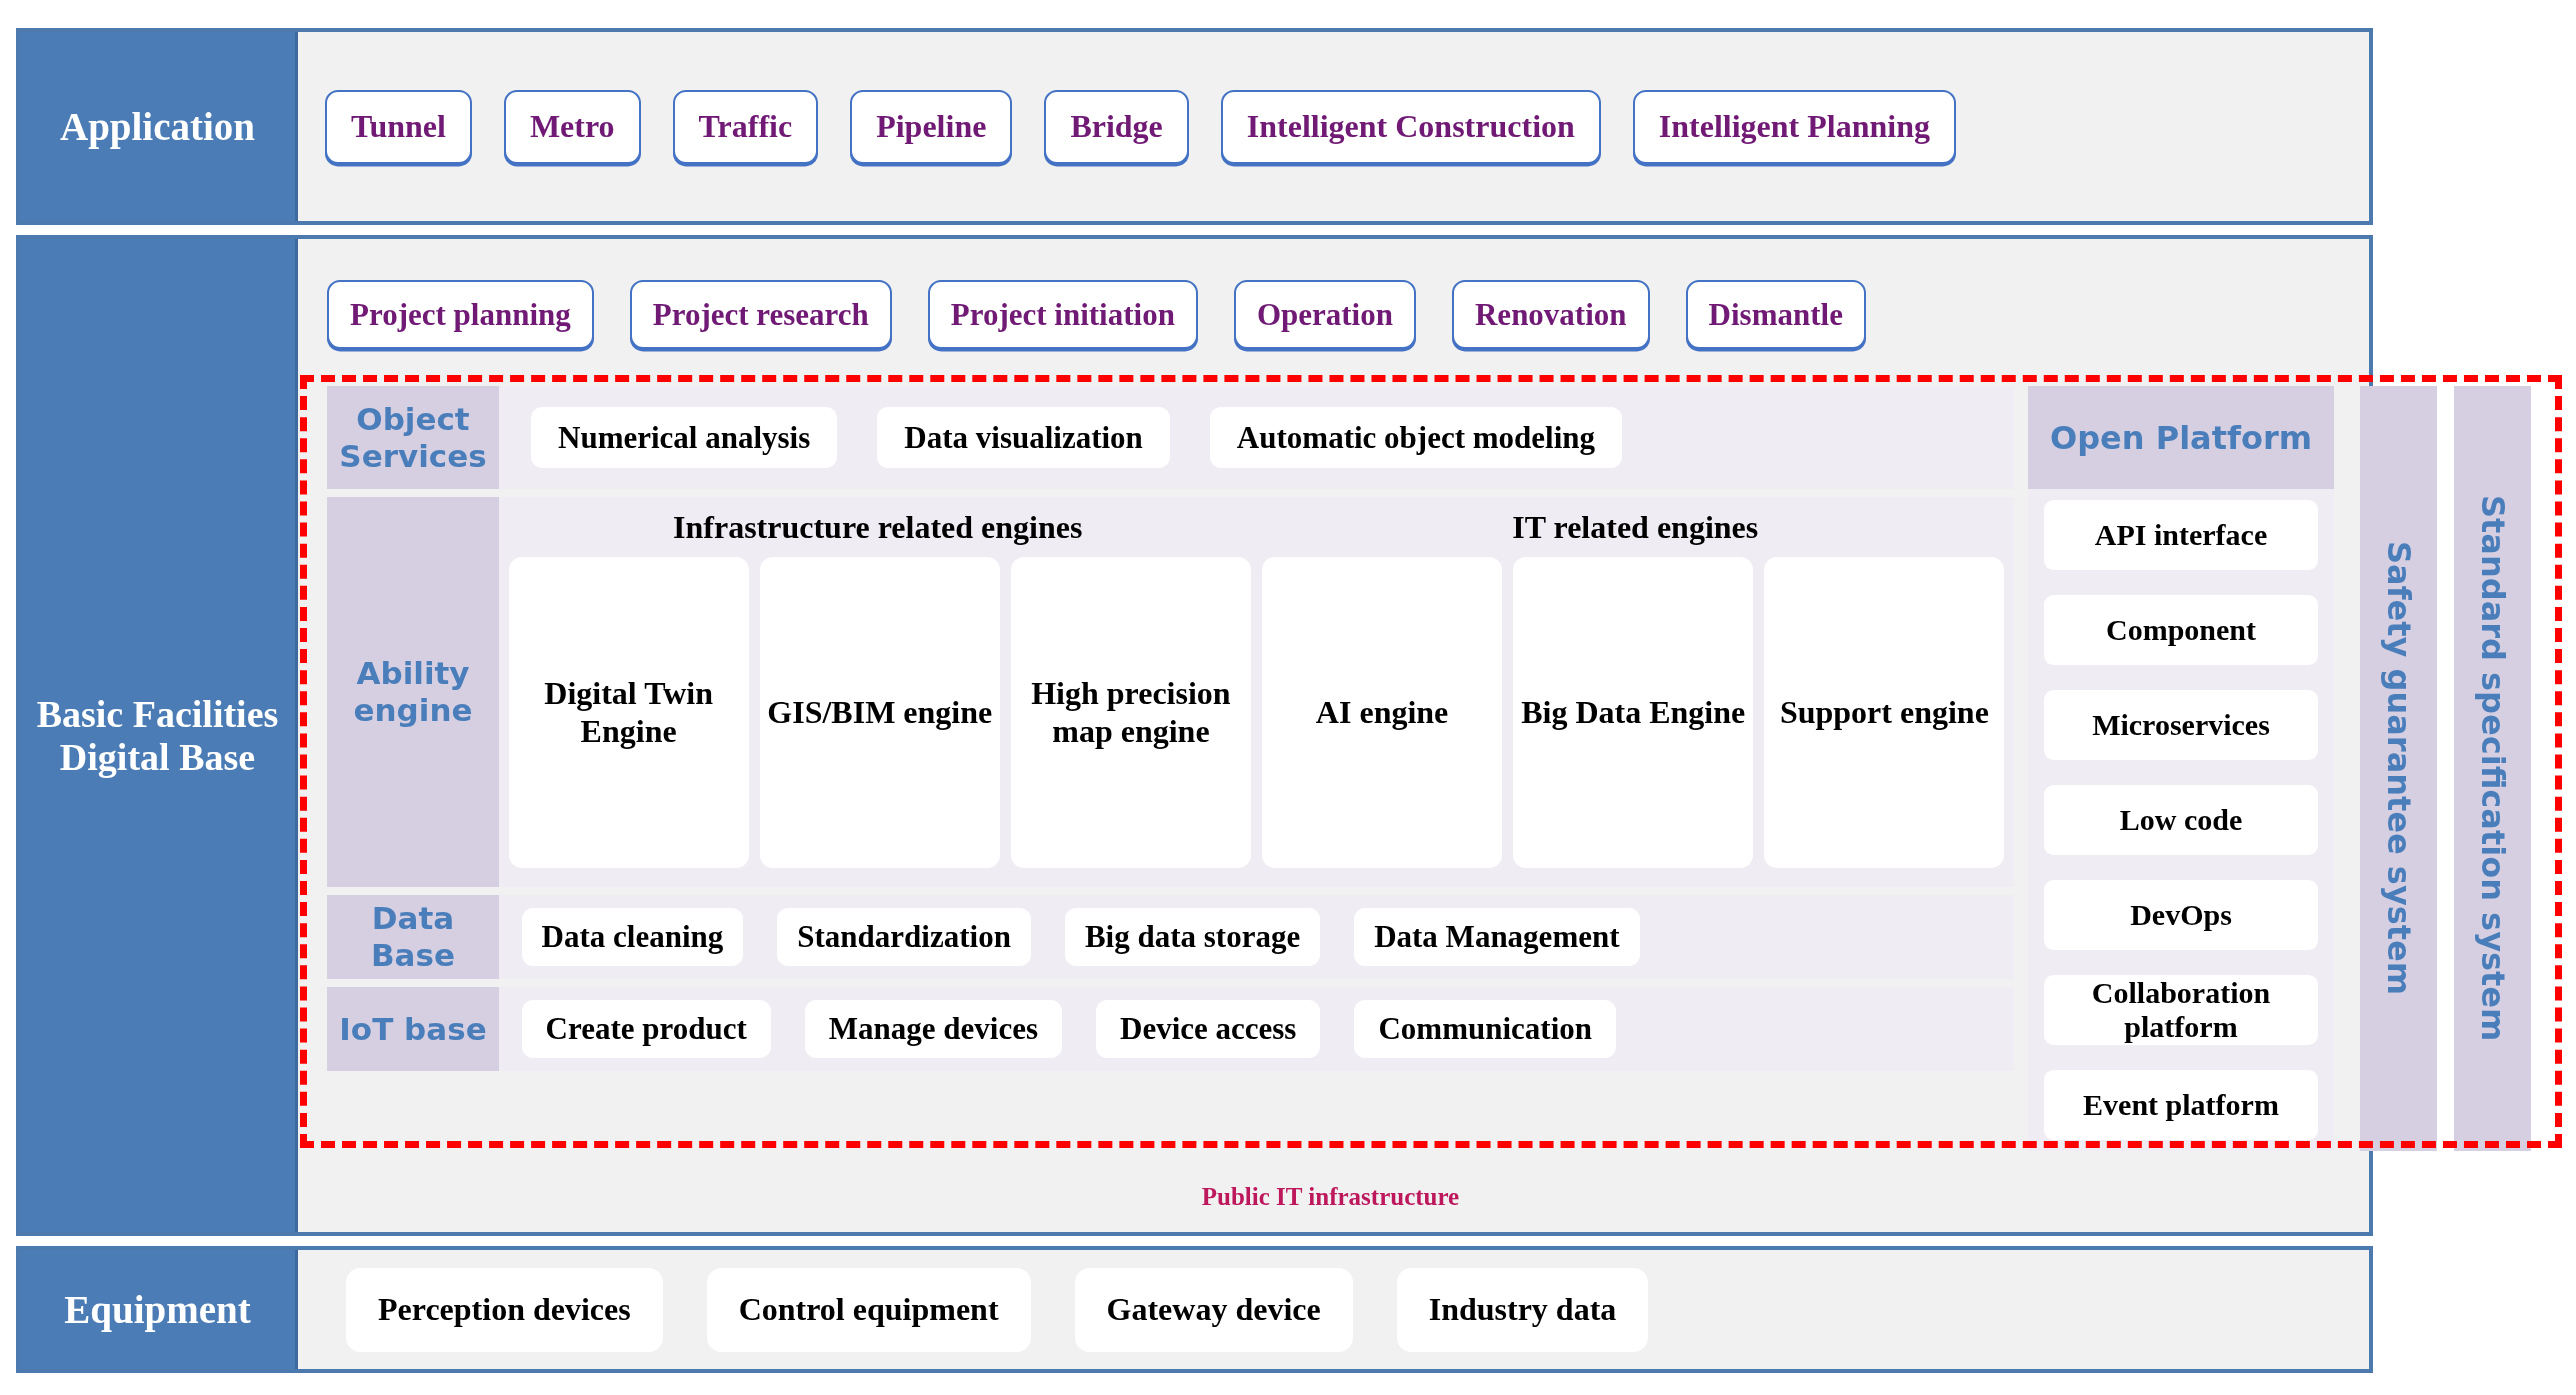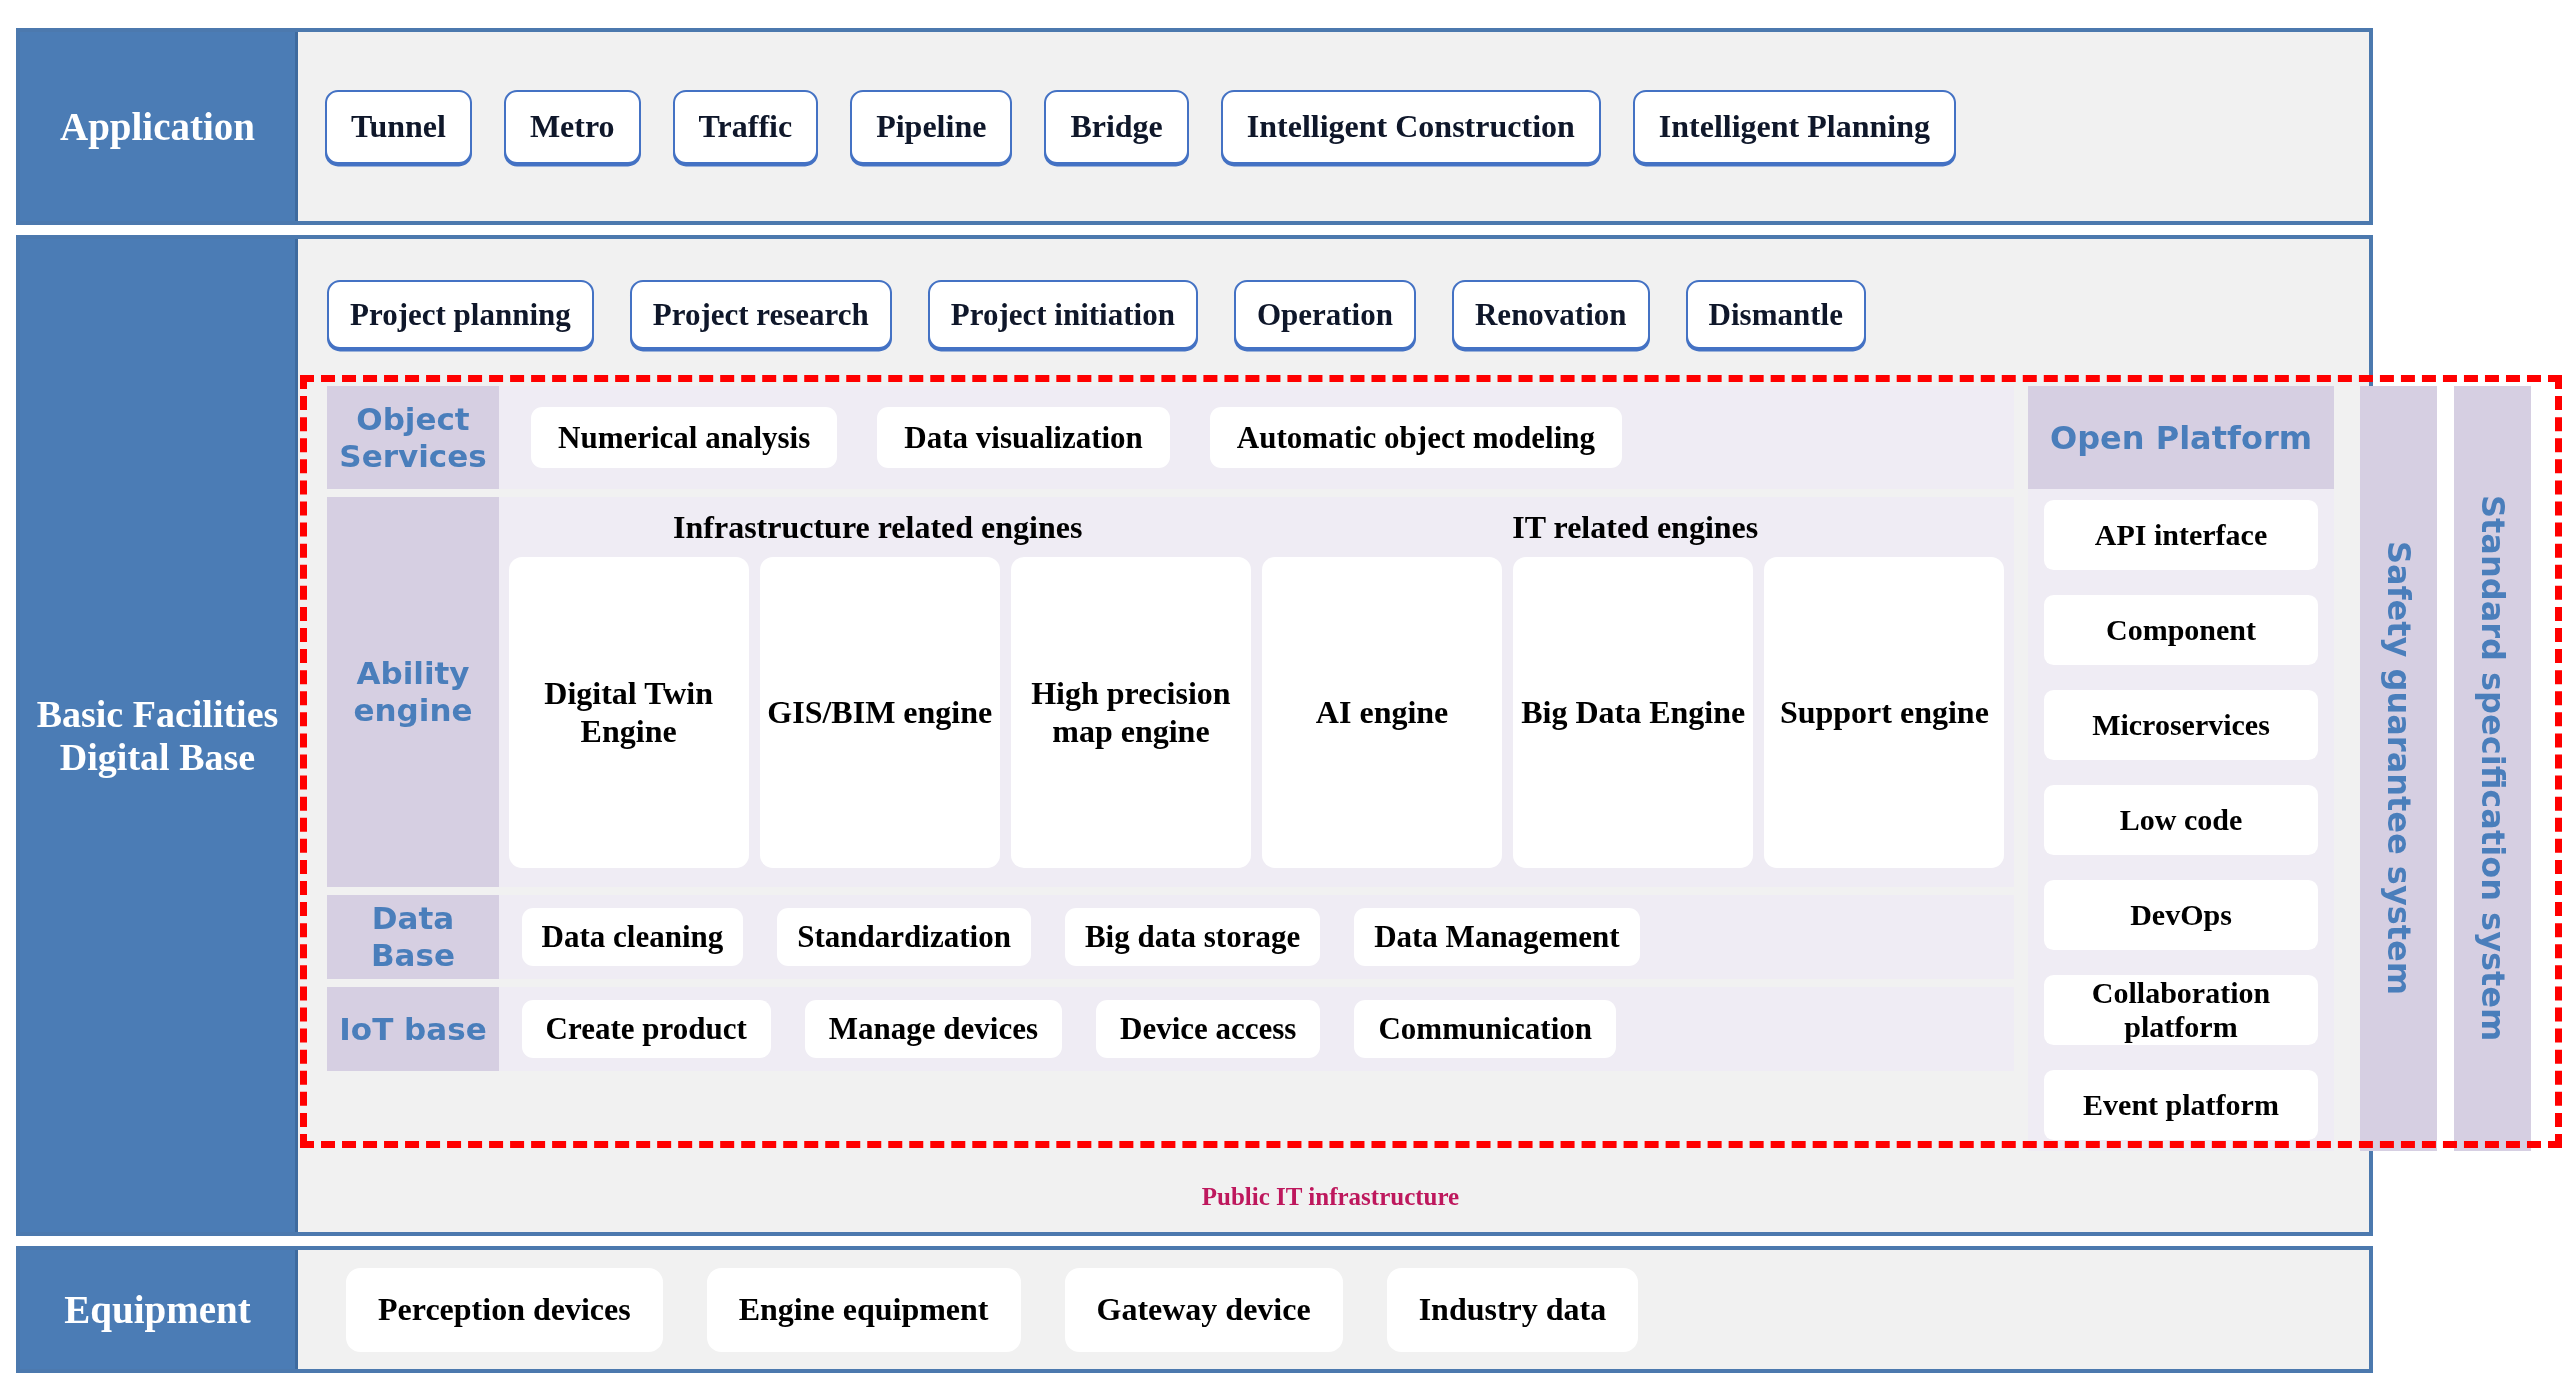--- a/index.html
+++ b/index.html
@@ -34,21 +34,21 @@
   .band-body{
     flex:1 1 auto;position:relative;box-sizing:border-box;
     display:flex;align-items:center;
   }
 
   
   .chip{
     background:#ffffff;
     border:2.4px solid #4472C4;
     border-radius:13px;
-    color:#0f172a;
+    color:#701a75;
     font-weight:bold;
     display:flex;align-items:center;justify-content:center;
     text-align:center;
     box-sizing:border-box;
     white-space:nowrap;
     box-shadow:0 2.4px 0 #4472C4;
   }
   
   .chip-plain{
     background:#FFFFFF;
@@ -292,21 +292,21 @@
 
       <div id="public-it">Public IT infrastructure</div>
 
     </div>
   </div>
 
   <div class="band" id="equip-band">
     <div class="band-label">Equipment</div>
     <div class="band-body">
       <div class="chip-plain">Perception devices</div>
-      <div class="chip-plain">Engine equipment</div>
+      <div class="chip-plain">Control equipment</div>
       <div class="chip-plain">Gateway device</div>
       <div class="chip-plain">Industry data</div>
     </div>
   </div>
 
   <div id="redbox"></div>
 
 </div>
 
 

